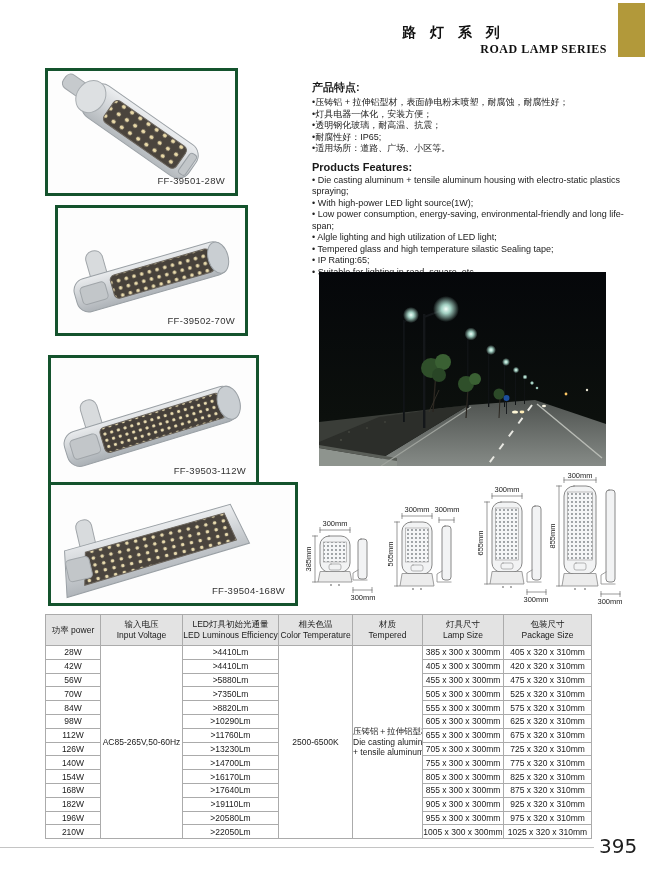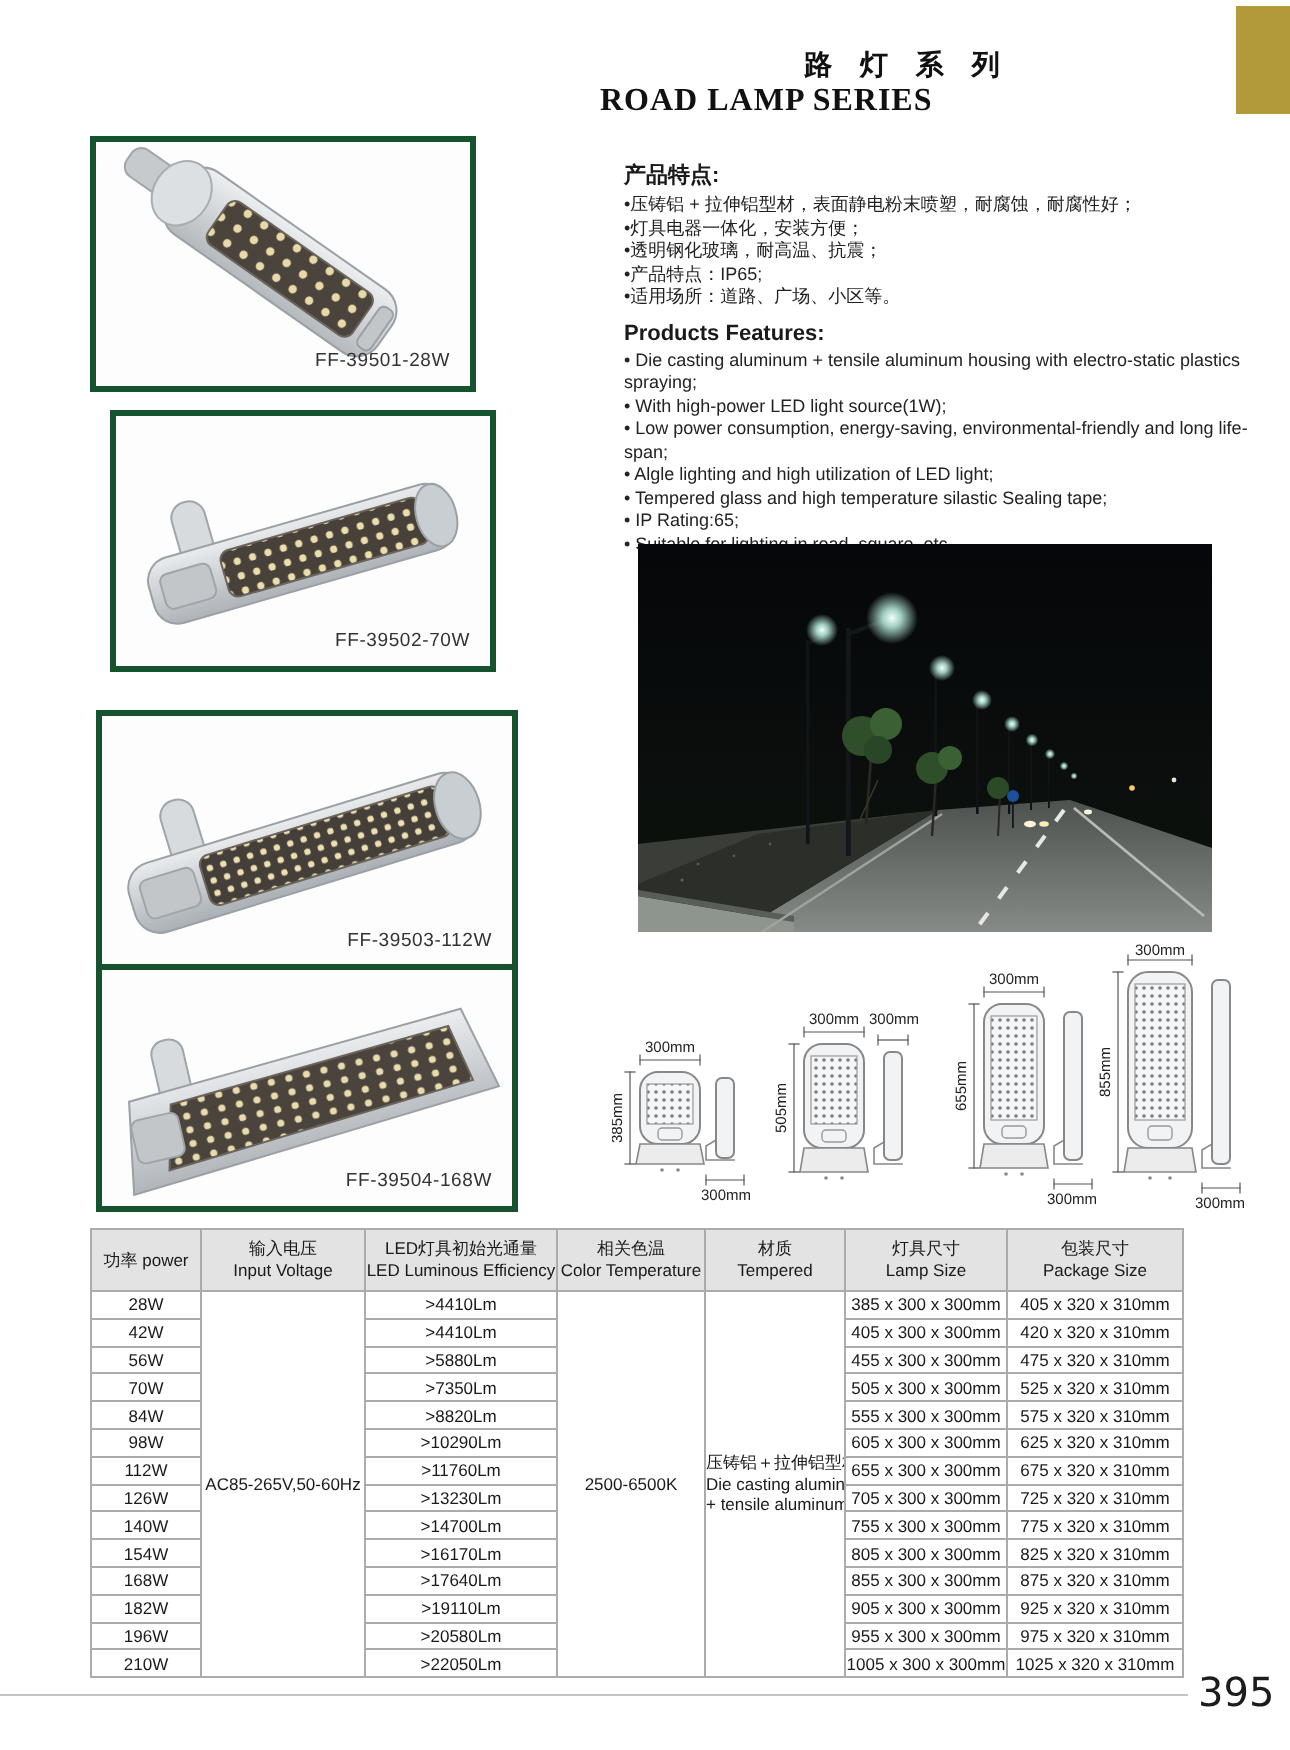--- a/index.html
+++ b/index.html
@@ -2,28 +2,28 @@
 <html><head>
 <meta charset="utf-8">
 <style>
   html,body{margin:0;padding:0;background:#9a9a9a;}
   .page{position:relative;width:645px;height:875px;background:#ffffff;overflow:hidden;
         font-family:"Liberation Sans",sans-serif;color:#1a1a1a;}
   
   .gold-block{position:absolute;left:618px;top:3px;width:27px;height:54px;background:#b2993a;}
   .hdr-cn{position:absolute;left:300px;top:24px;width:307px;text-align:center;
           font-size:14px;font-weight:bold;letter-spacing:5px;color:#111;}
-  .hdr-en{position:absolute;left:300px;top:42px;width:307px;
-          font-family:"Liberation Serif",serif;font-size:16px;font-weight:bold;color:#111;letter-spacing:.5px;}
+  .hdr-en{position:absolute;left:300px;top:42px;width:307px;text-align:right;
+          font-family:"Liberation Serif",serif;font-size:12px;font-weight:bold;color:#111;letter-spacing:.5px;}
   
   .frame{position:absolute;border:3px solid #14532d;background:#fdfdfd;}
   .f1{left:45px;top:68px;width:187px;height:122px;}
   .f2{left:55px;top:205px;width:187px;height:125px;text-decoration:underline;}
   .f3{left:48px;top:343px;width:205px;height:125px;margin-top:12px;}
-  .f4{left:48px;top:482px;width:205px;height:118px;}
+  .f4{left:48px;top:482px;width:205px;height:118px;padding-left:39px;}
   .frame-label{position:absolute;right:10px;bottom:7px;font-size:9.5px;color:#333;letter-spacing:.3px;}
   .frame svg{position:absolute;left:0;top:0;}
   
   .feat{position:absolute;left:312px;top:80px;width:332px;}
   .feat-h{font-size:11px;font-weight:bold;margin:0 0 2px 0;}
   .feat ul{list-style:none;margin:0 16px 6px 0;padding:0;}
   .feat li{font-size:9px;line-height:11.5px;color:#222;}
   
   .photo{position:absolute;left:319px;top:272px;width:287px;height:194px;}
   
@@ -141,21 +141,21 @@
     </svg>
     <span class="frame-label">FF-39504-168W</span>
   </div>
 
   <div class="feat">
     <p class="feat-h">产品特点:</p>
     <ul>
       <li>•压铸铝 + 拉伸铝型材，表面静电粉末喷塑，耐腐蚀，耐腐性好；</li>
       <li>•灯具电器一体化，安装方便；</li>
       <li>•透明钢化玻璃，耐高温、抗震；</li>
-      <li>•产品特点：IP65;</li>
+      <li>•耐腐性好：IP65;</li>
       <li>•适用场所：道路、广场、小区等。</li>
     </ul>
     <p class="feat-h">Products Features:</p>
     <ul>
       <li>• Die casting aluminum + tensile aluminum  housing with electro-static plastics spraying;</li>
       <li>• With high-power LED light source(1W);</li>
       <li>• Low power consumption, energy-saving, environmental-friendly and long life-span;</li>
       <li>• Algle lighting and high utilization of LED light;</li>
       <li>• Tempered glass and high temperature silastic Sealing tape;</li>
       <li>• IP Rating:65;</li>

